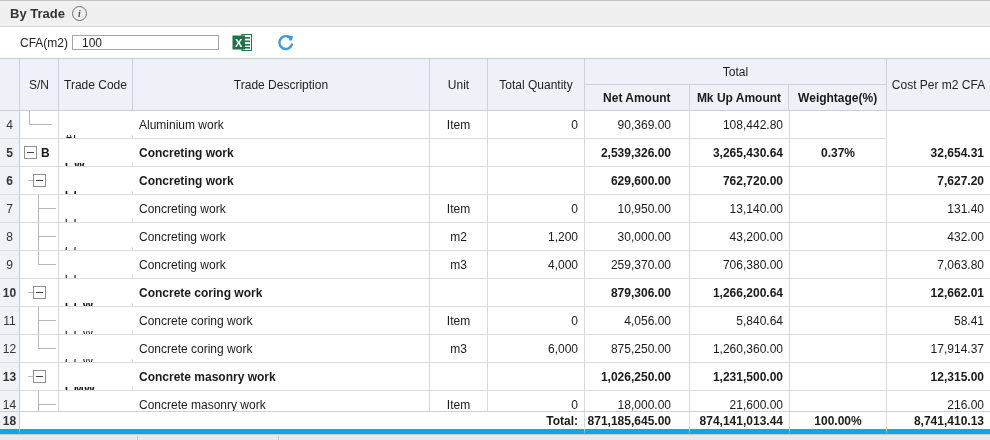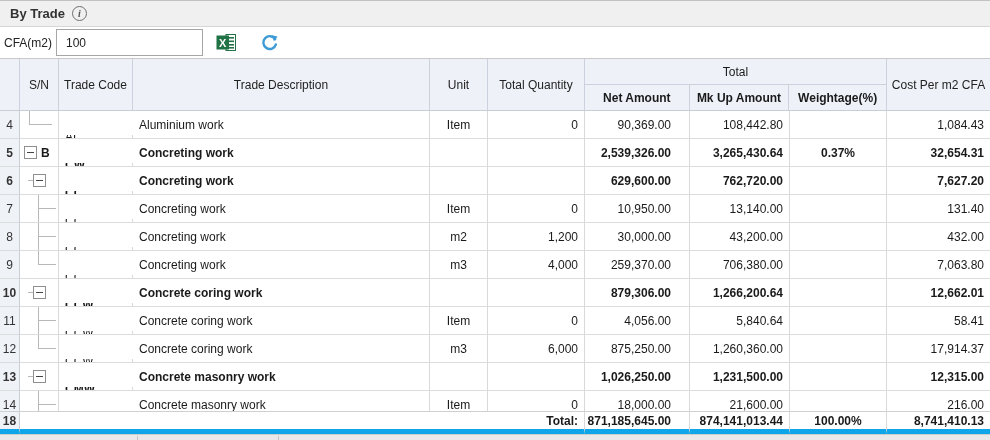--- a/index.html
+++ b/index.html
@@ -9,23 +9,23 @@
 
   
   .titlebar { height:27px; background:#f0f0f0; border-top:1px solid #c2c2c2;
               border-bottom:1px solid #d6d6d6; display:flex; align-items:center; padding-left:10px; }
   .titlebar .title { font-size:13px; font-weight:bold; color:#333; }
   .info-ic { display:inline-flex; align-items:center; justify-content:center;
              width:15px; height:15px; margin-left:7px; border:1px solid #6f6f6f; border-radius:50%;
              font:italic bold 10px "Liberation Serif", serif; color:#555; cursor:pointer; }
 
   
-  .toolbar { height:31px; background:#fff; display:flex; align-items:center; padding-left:4px; }
+  .toolbar { height:31px; background:#fff; display:flex; align-items:center; padding-left:20px; }
   .toolbar label { font-size:12px; color:#222; margin-right:4px; }
-  .cfa-input { width:147px; height:27px; border:1px solid #a6a6a6; font:12px "Liberation Sans",sans-serif;
+  .cfa-input { width:147px; height:15px; border:1px solid #a6a6a6; font:12px "Liberation Sans",sans-serif;
                padding-left:9px; color:#222; }
   .tb-btn { background:none; border:none; cursor:pointer; padding:0; display:inline-flex; align-items:center; }
   .excel-btn { margin-left:13px; }
   .refresh-btn { margin-left:23px; }
 
   
   .grid { border-top:1px solid #c9c9c9; font-size:12px; }
   .row { display:flex; }
   .cell { border-right:1px solid #d9d9d9; border-bottom:1px solid #dcdcdc;
           overflow:hidden; white-space:nowrap; display:flex; align-items:center; }
@@ -135,21 +135,20 @@
             <span class="tline" style="left: 9px; top: 0px; width: 1px; height: 14px;"></span>
             <span class="tline" style="left: 9px; top: 13px; width: 23px; height: 1px;"></span>
           </div>
           <div class="cell c-code">AL</div>
           <div class="cell c-desc">Aluminium work</div>
           <div class="cell c-unit">Item</div>
           <div class="cell c-qty">0</div>
           <div class="cell c-net">90,369.00</div>
           <div class="cell c-mk">108,442.80</div>
           <div class="cell c-wt"></div>
-          <div class="cell c-cost">1,084.43</div>
         </div>
         <div class="row data bold">
           <div class="cell c-num">5</div>
           <div class="cell c-sn">
             <span class="tbox" style="left: 4px;">
               <span class="minus"></span>
             </span>
             <span class="sn-label">B</span>
           </div>
           <div class="cell c-code">CW</div>

